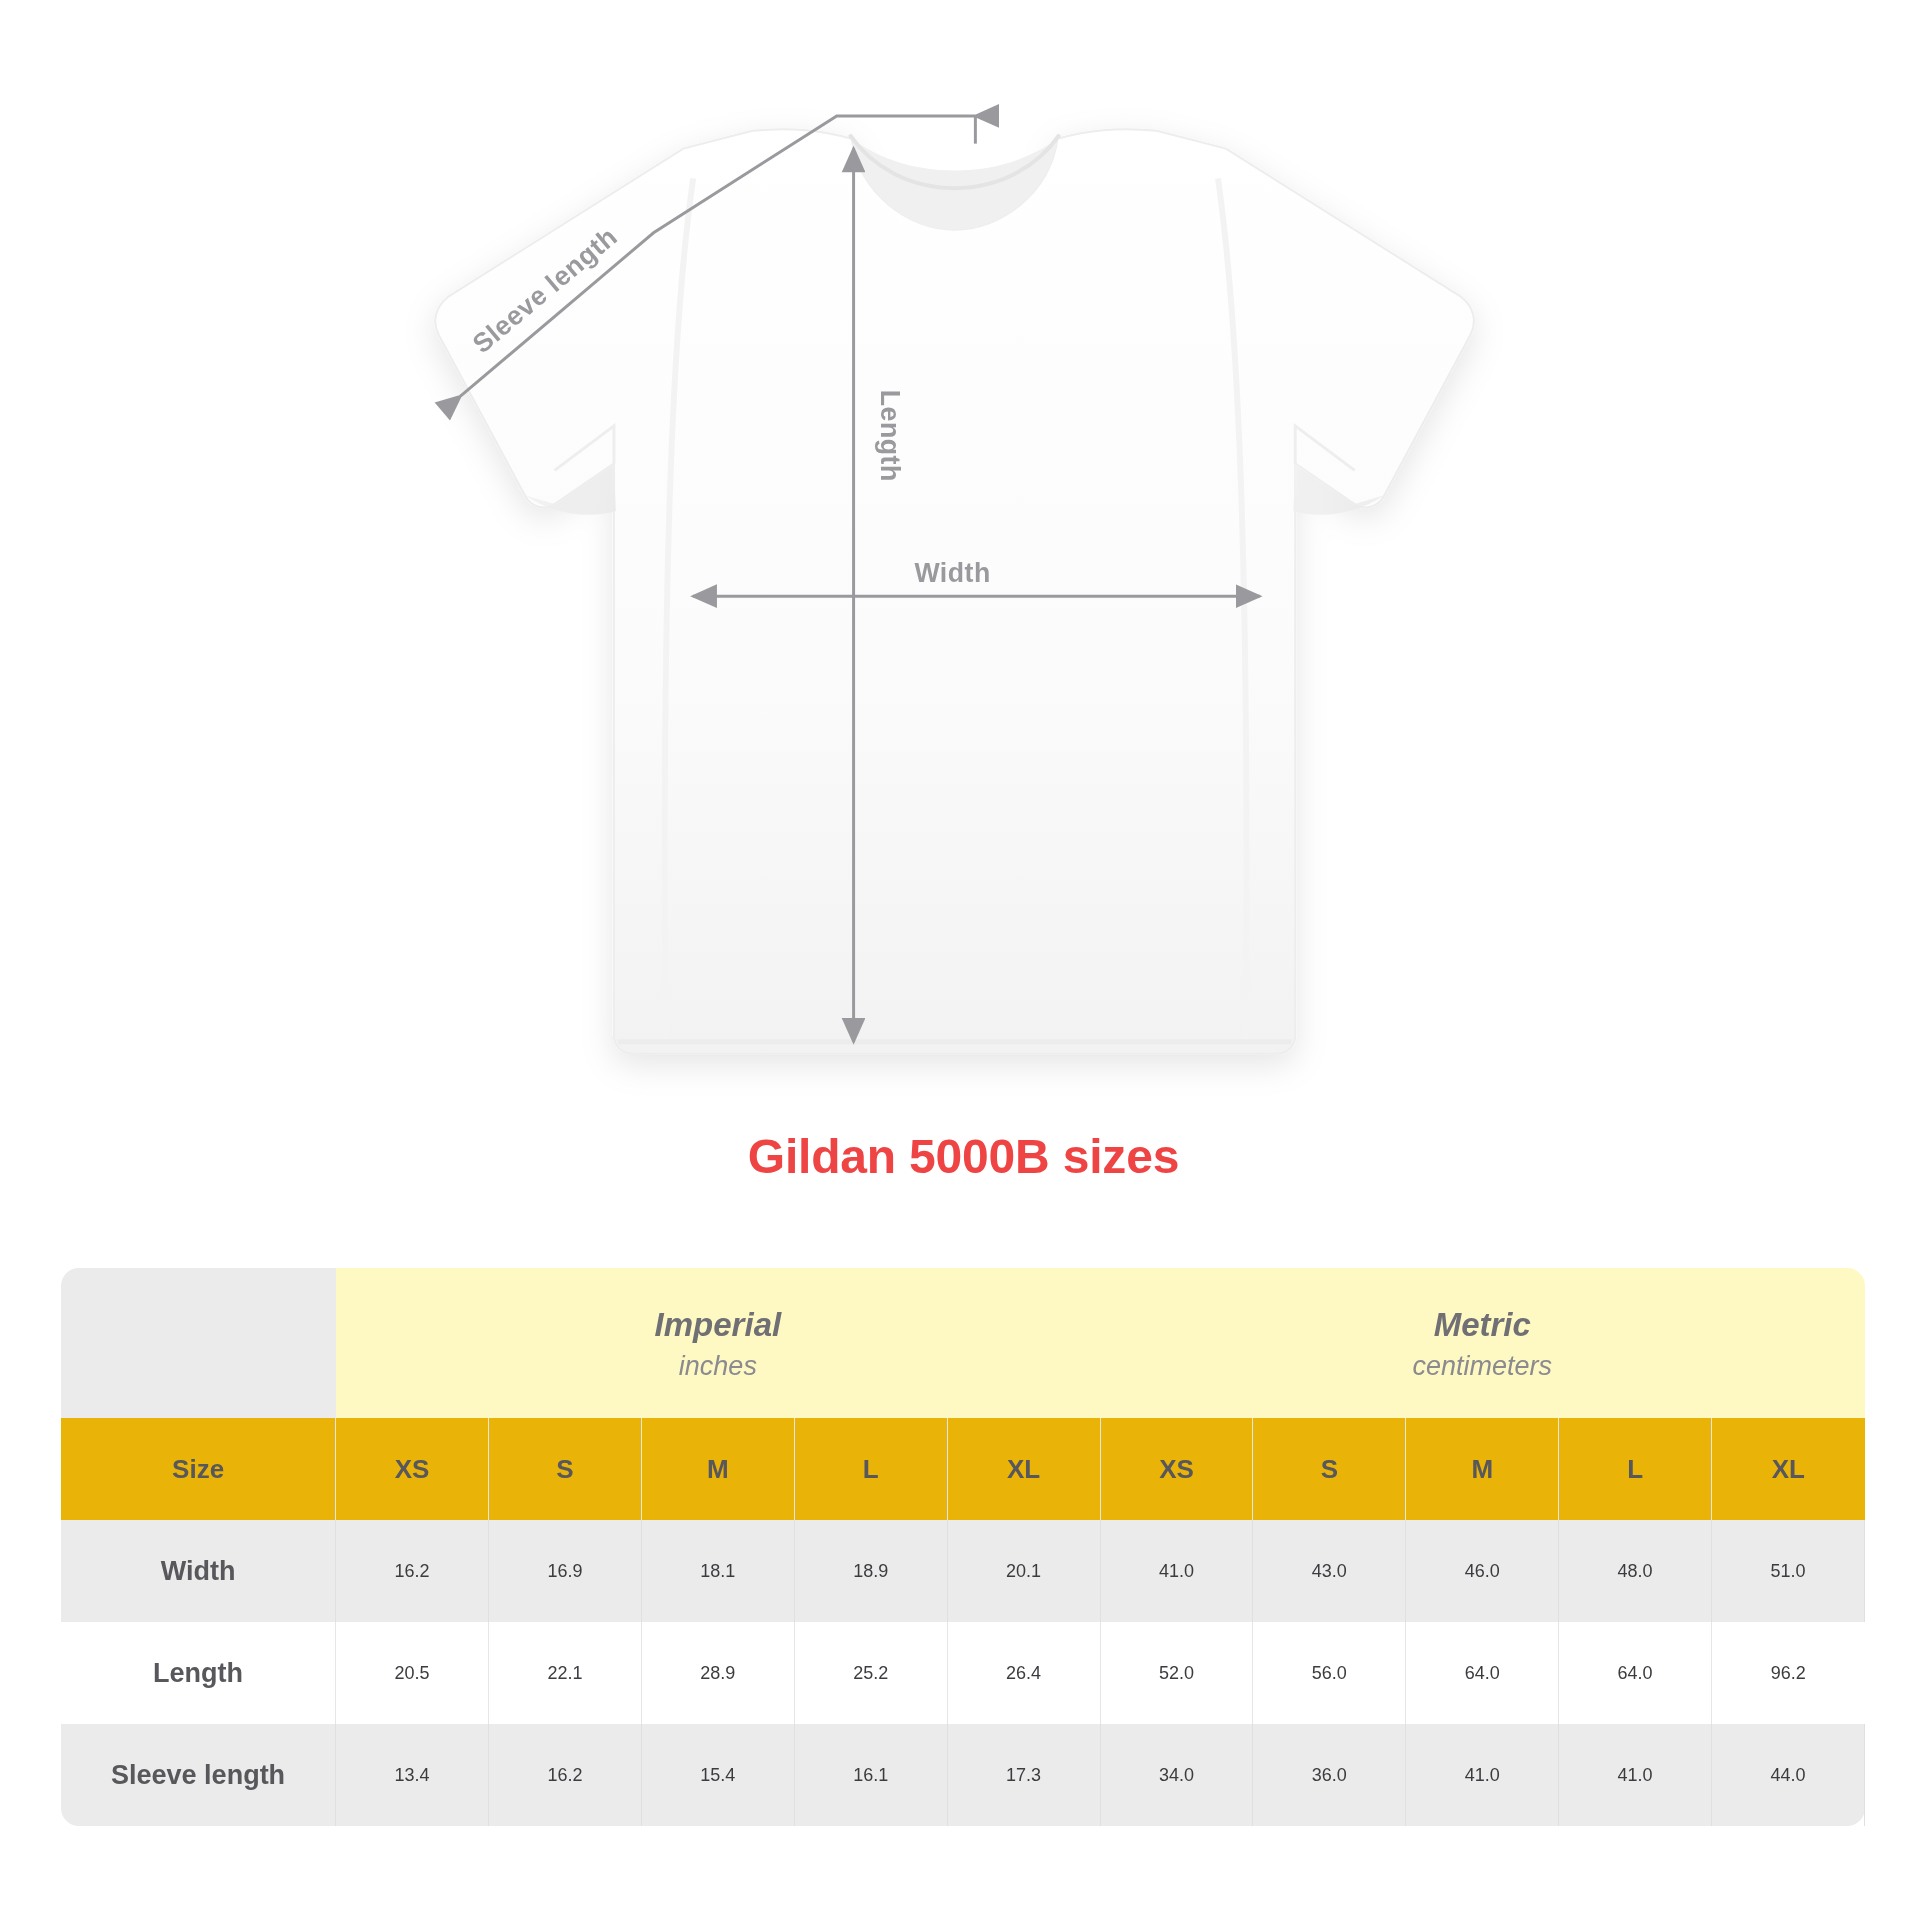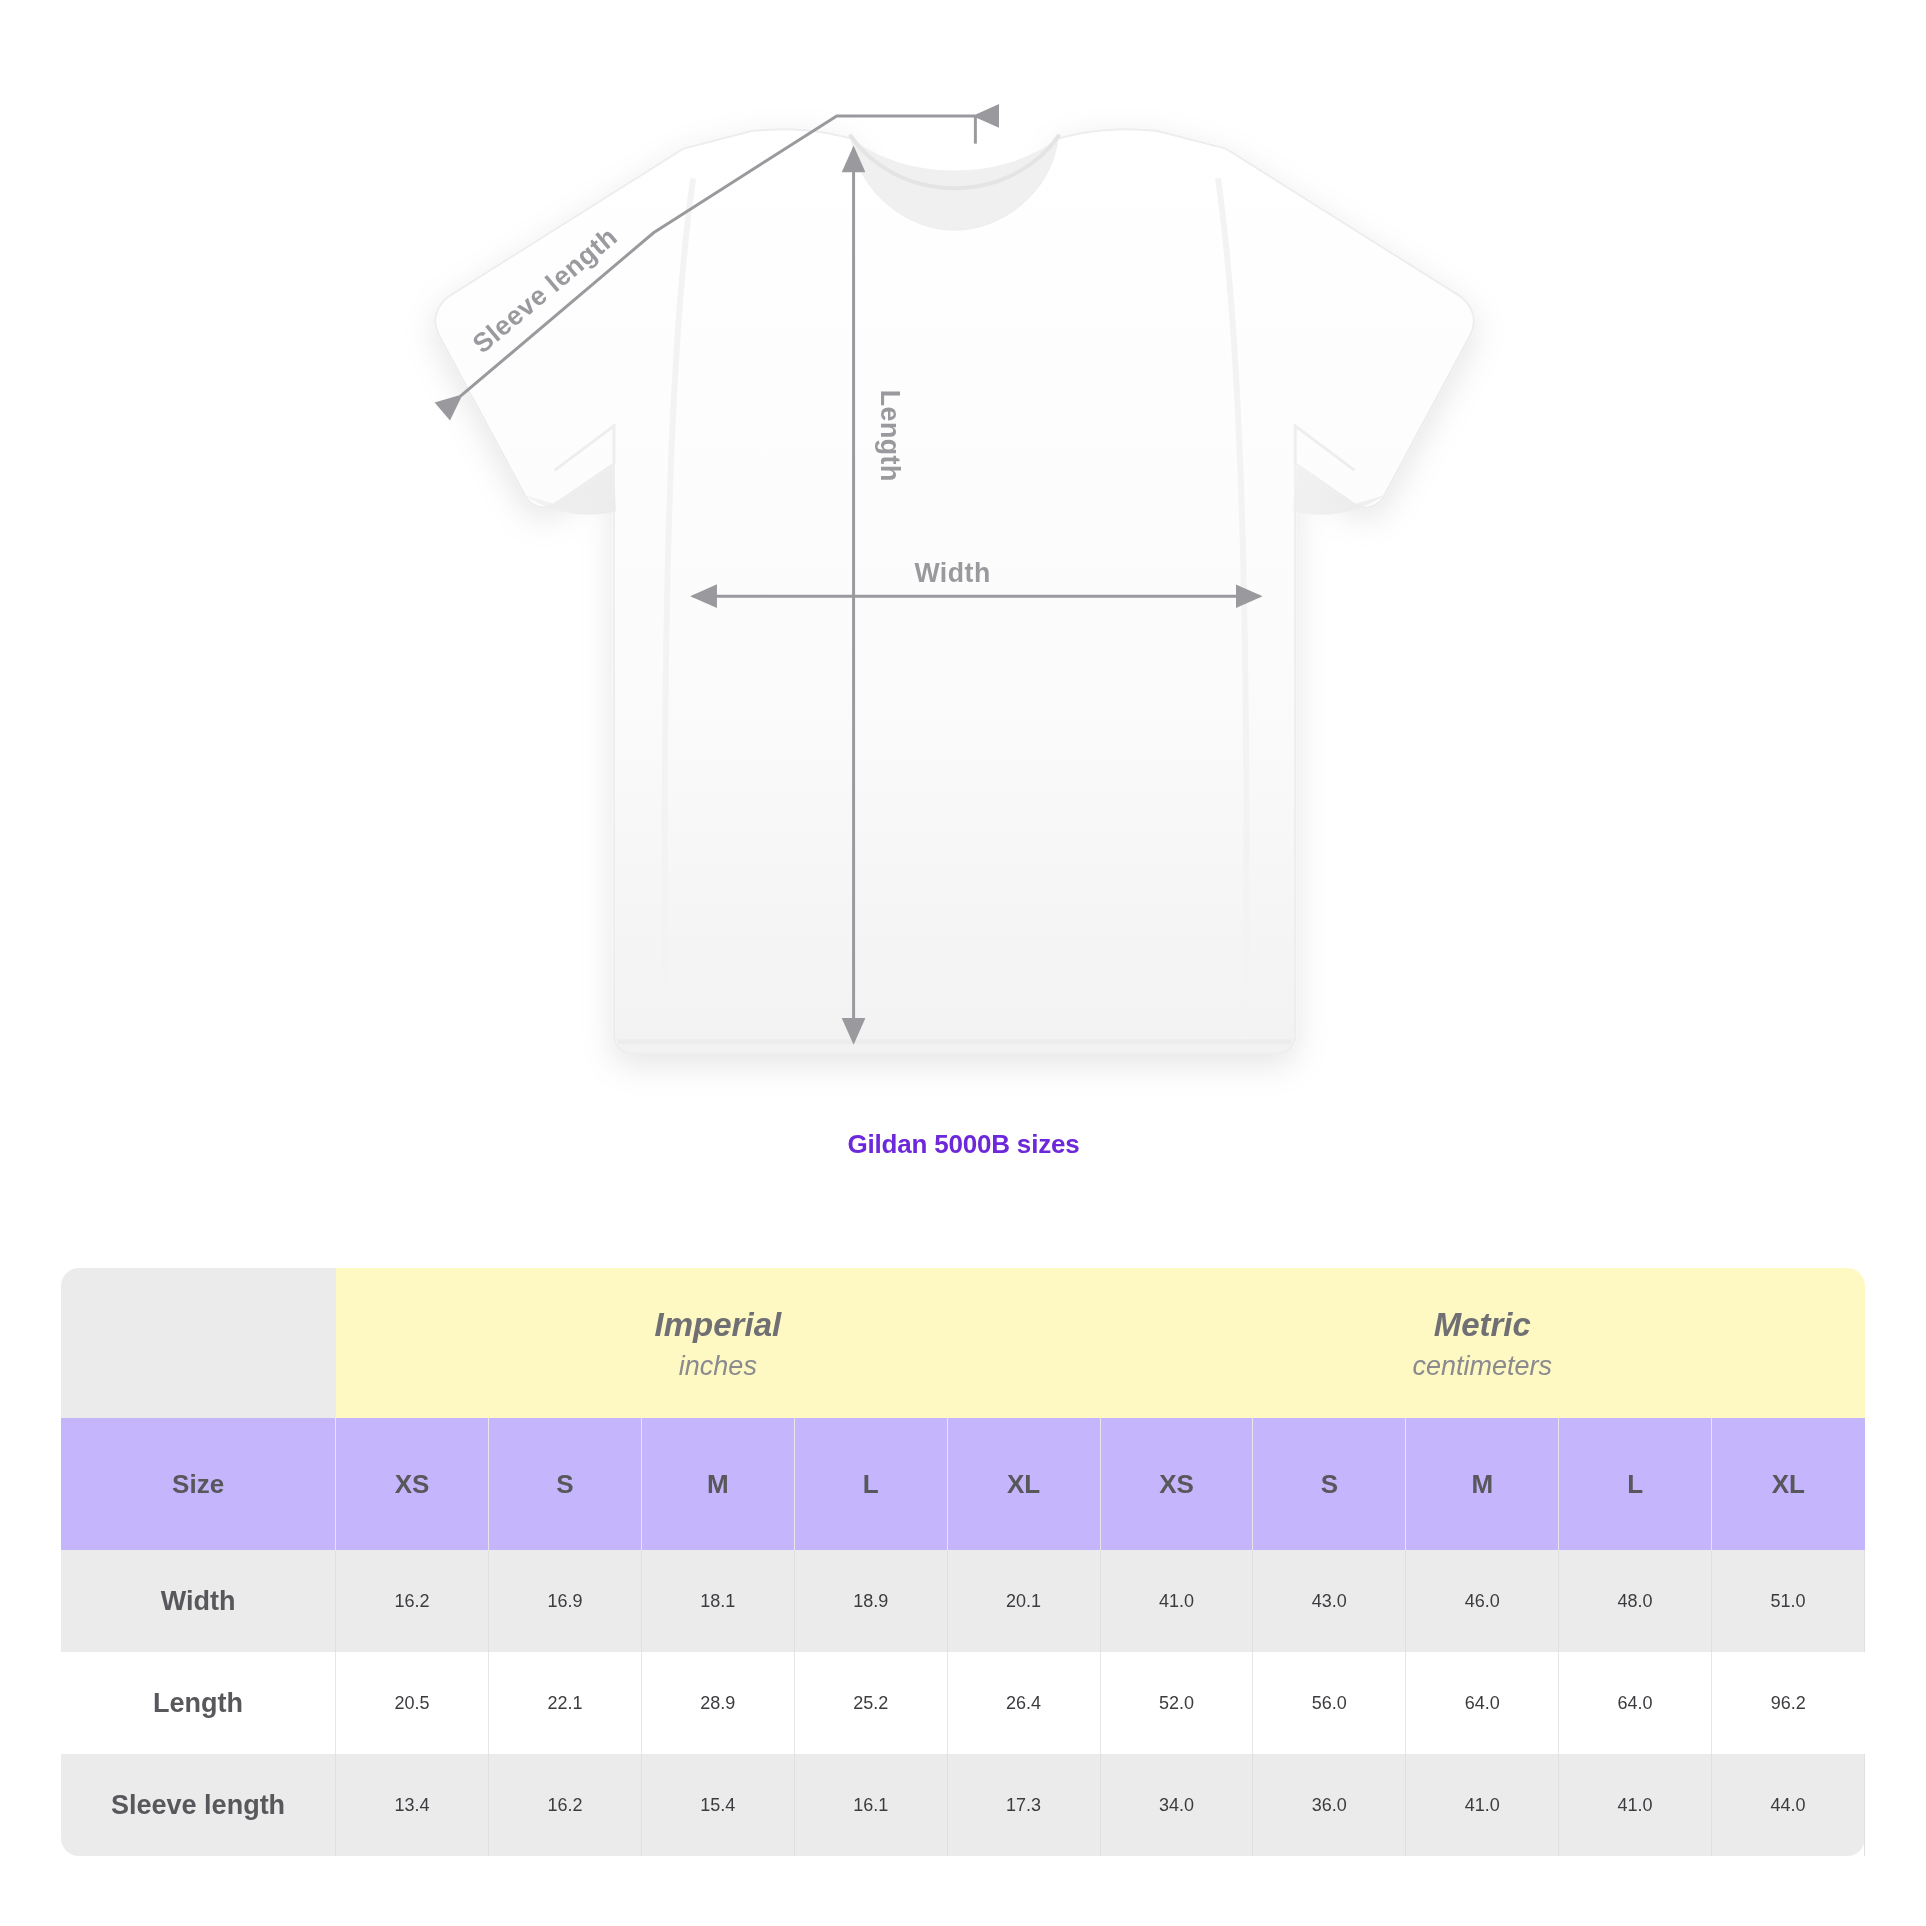--- a/index.html
+++ b/index.html
@@ -44,23 +44,23 @@
 
   
   .title-block {
     position: absolute;
     left: 0;
     top: 1129px;
     width: 1927px;
     text-align: center;
   }
   .chart-title {
-    font-size: 26px;
-    font-weight: bold;
-    color: #6d28d9;
+    font-size: 48px;
+    font-weight: bold;
+    color: #ef4444;
     margin: 0;
     letter-spacing: -0.2px;
   }
   .chart-note {
     font-size: 24px;
     font-style: italic;
     color: #76767b;
     margin-top: 22px;
   }
 
@@ -104,22 +104,22 @@
   }
   .unit-sub {
     font-size: 27px;
     font-style: italic;
     color: #8a8a8f;
     margin-top: 6px;
   }
 
   
   .head-row td {
-    height: 132px;
-    background: #c4b5fd;
+    height: 102px;
+    background: #eab308;
     font-size: 26px;
     font-weight: bold;
     color: #57575c;
     border-right: 1px solid #e6e6e6;
   }
   .head-row td:last-child { border-right: none; }
   .head-row td.rowlabel {
     color: #57575c;
   }
 

